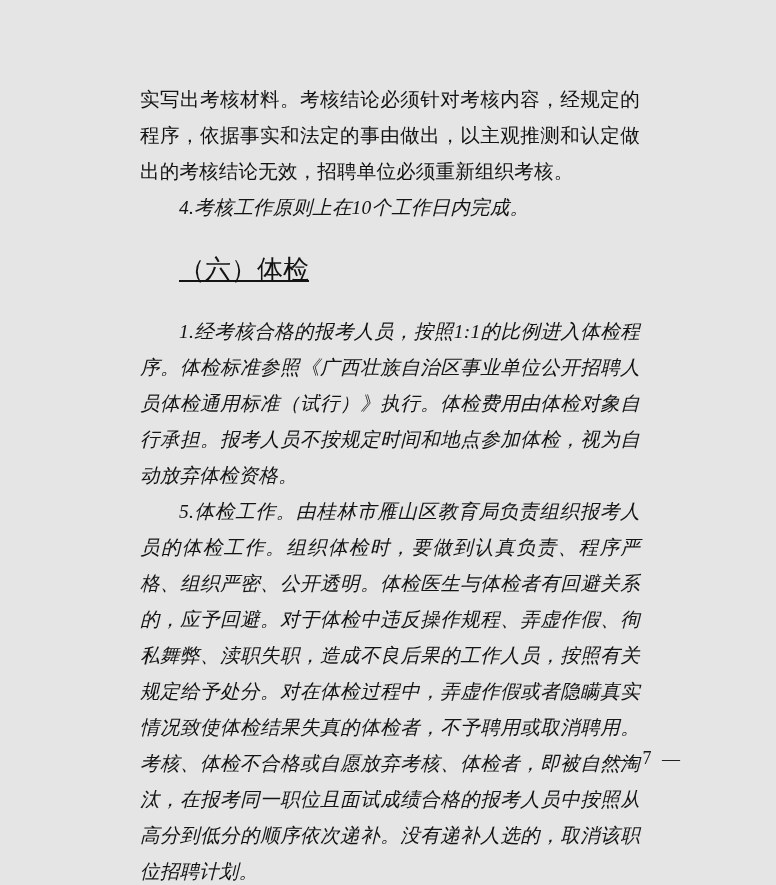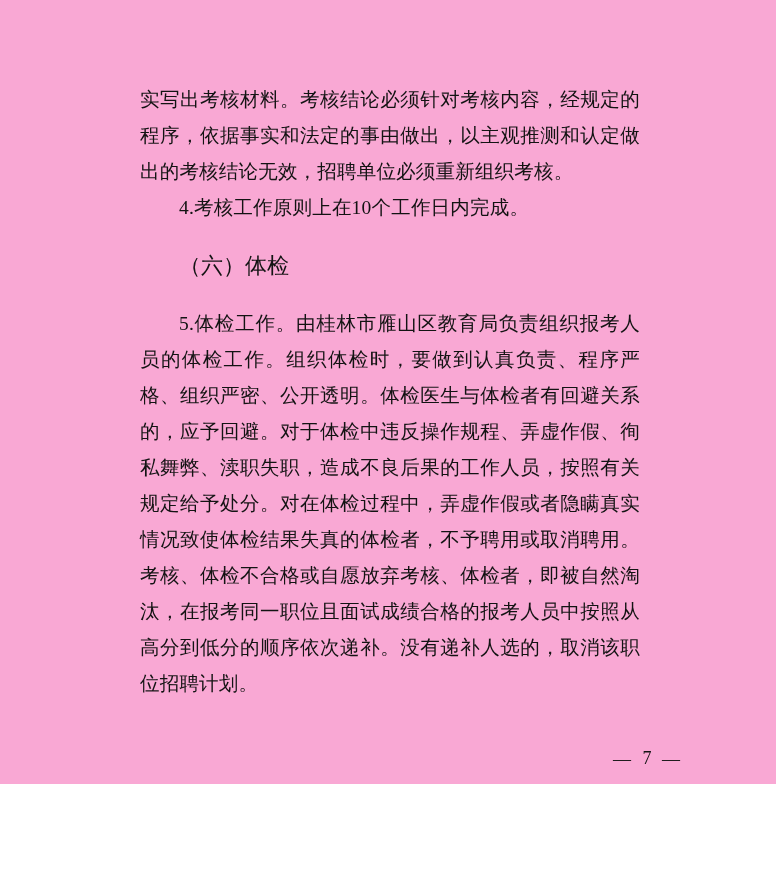--- a/index.html
+++ b/index.html
@@ -10,46 +10,48 @@
     width: 776px;
     height: 885px;
     background: #ffffff;
     font-family: "Liberation Serif", "DejaVu Serif", serif;
     color: #111111;
     overflow: hidden;
   }
   .page {
     position: relative;
     width: 776px;
-    height: 784px;
-    background: #f9a8d4;
+    height: 885px;
+    background: #e5e5e5;
   }
   .content {
     position: absolute;
     left: 140px;
     top: 82px;
     width: 500px;
   }
   .para {
     font-size: 19.5px;
     line-height: 36px;
     letter-spacing: 0.2px;
     text-align: justify;
     text-justify: inter-ideograph;
     margin: 0 0 0 0;
     color: #131313;
   }
   .indent {
     text-indent: 39px;
+    font-style: italic;
   }
   .heading {
-    font-size: 22px;
+    font-size: 26px;
     line-height: 36px;
     text-indent: 39px;
     color: #131313;
+    text-decoration: underline;
   }
   .dash {
     display: inline-block;
     width: 22px;
     vertical-align: middle;
   }
   .dash::before {
     content: "—";
   }
   .page-wrap-right {
@@ -66,20 +68,21 @@
 
 <div class="page">
   <div class="content">
 
     <p class="para">实写出考核材料。考核结论必须针对考核内容，经规定的程序，依据事实和法定的事由做出，以主观推测和认定做出的考核结论无效，招聘单位必须重新组织考核。</p>
 
     <p class="para indent">4.考核工作原则上在10个工作日内完成。</p>
 
     <p class="heading">（六）体检</p>
 
+    <p class="para indent">1.经考核合格的报考人员，按照1:1的比例进入体检程序。体检标准参照《广西壮族自治区事业单位公开招聘人员体检通用标准（试行）》执行。体检费用由体检对象自行承担。报考人员不按规定时间和地点参加体检，视为自动放弃体检资格。</p>
 
     <p class="para indent">5.体检工作。由桂林市雁山区教育局负责组织报考人员的体检工作。组织体检时，要做到认真负责、程序严格、组织严密、公开透明。体检医生与体检者有回避关系的，应予回避。对于体检中违反操作规程、弄虚作假、徇私舞弊、渎职失职，造成不良后果的工作人员，按照有关规定给予处分。对在体检过程中，弄虚作假或者隐瞒真实情况致使体检结果失真的体检者，不予聘用或取消聘用。考核、体检不合格或自愿放弃考核、体检者，即被自然淘汰，在报考同一职位且面试成绩合格的报考人员中按照从高分到低分的顺序依次递补。没有递补人选的，取消该职位招聘计划。</p>
 
   </div>
 
   <div class="page-wrap-right">
     <span class="dash"></span>
     <span class="pgnum">7</span>
     <span class="dash"></span>
   </div>

